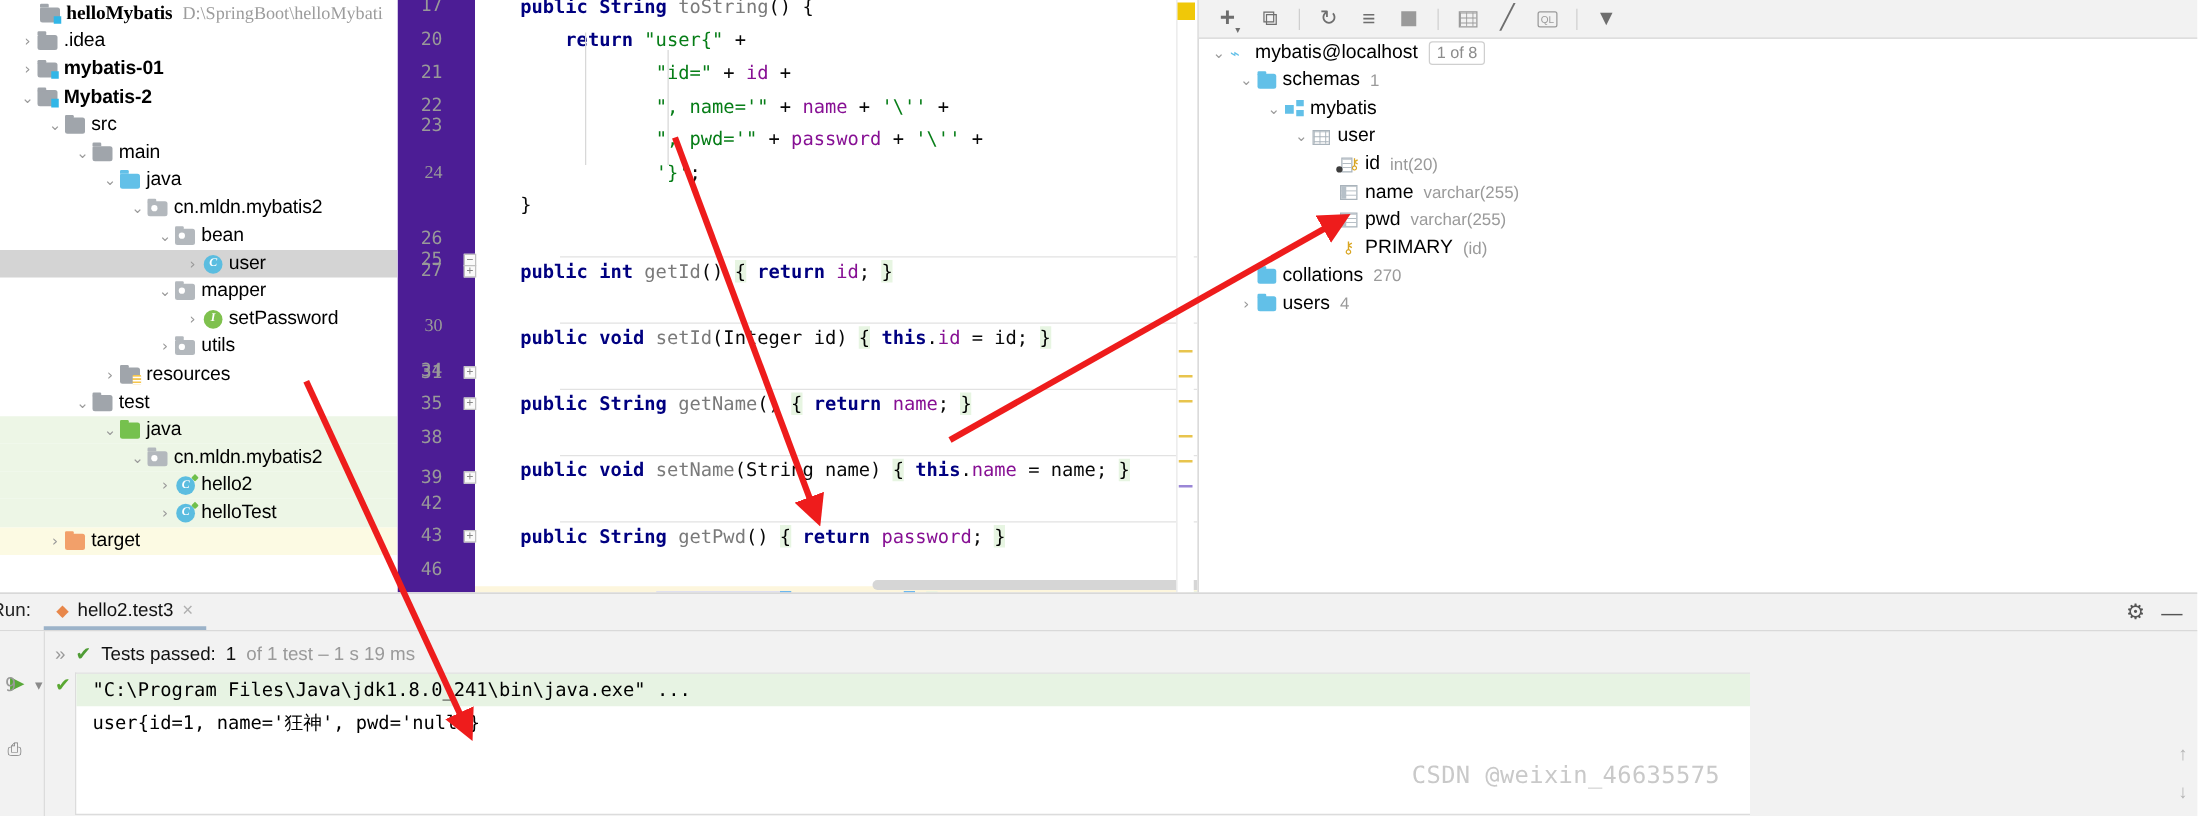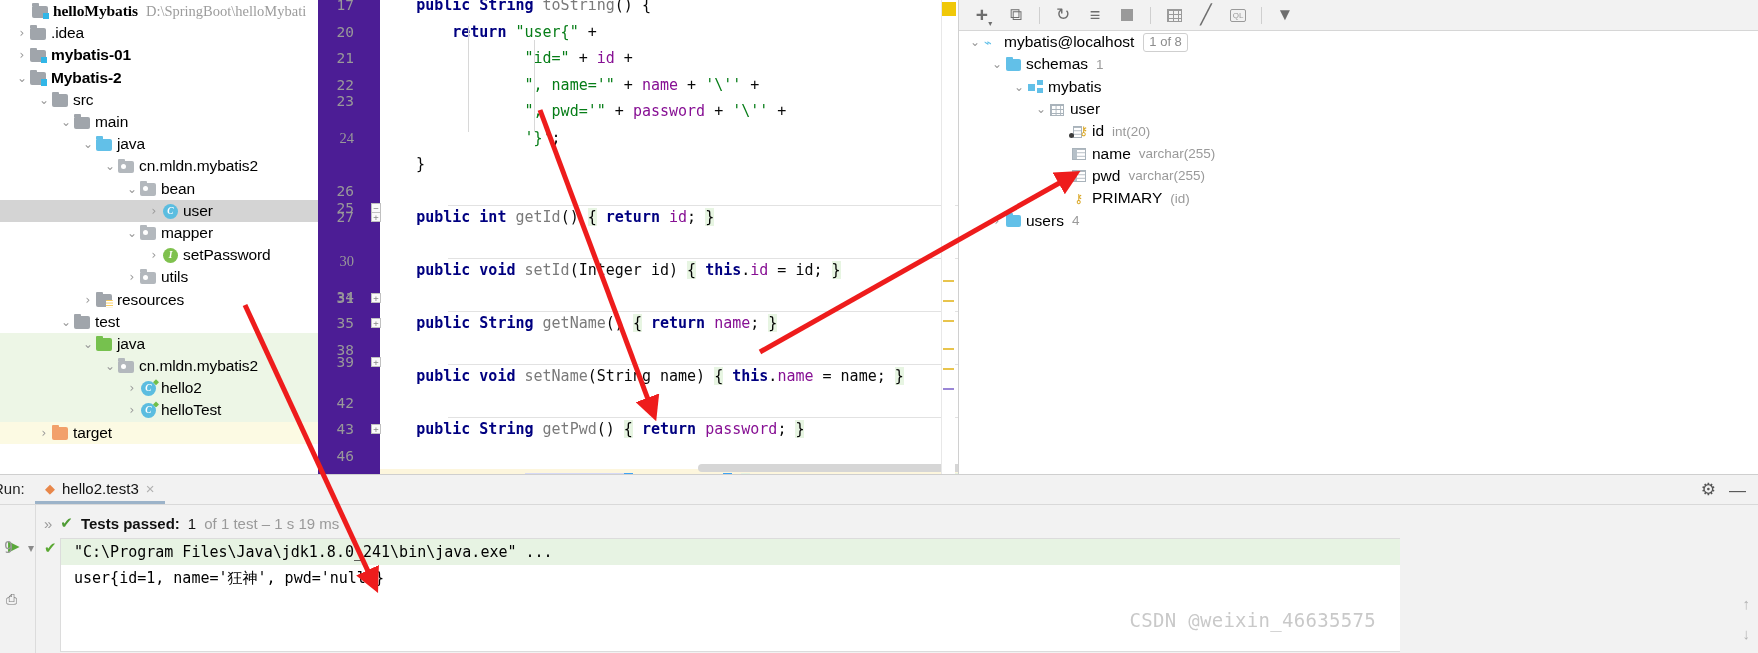--- a/index.html
+++ b/index.html
@@ -495,21 +495,21 @@
         <div class="gline" style="top: 283.5px;">
           <span class="gnum">34</span>
         </div>
         <div class="gline" style="top: 310px;">
           <span class="gnum">35</span>
           <span class="gfold">+</span>
         </div>
         <div class="gline" style="top: 336.5px;">
           <span class="gnum">38</span>
         </div>
-        <div class="gline" style="top: 349px;">
+        <div class="gline" style="top: 369px;">
           <span class="gnum">39</span>
           <span class="gfold">+</span>
         </div>
         <div class="gline" style="top: 389.5px;">
           <span class="gnum">42</span>
         </div>
         <div class="gline" style="top: 416px;">
           <span class="gnum">43</span>
           <span class="gfold">+</span>
         </div>
@@ -662,20 +662,28 @@
         </div>
         <div class="db-row" style="padding-left: 96px;">
           <span class="arrow blank">&nbsp;</span>
           <span class="ic" style="position:relative;">
             <span class="key-ic">⚷</span>
           </span>
           <span>PRIMARY</span>
           <span class="db-sub">(id)</span>
         </div>
         <div class="db-row" style="padding-left: 30px;">
+          <span class="arrow blank">&nbsp;</span>
+          <span class="ic" style="position:relative;">
+            <i class="f-src" style="position:absolute;left:1px;top:2px;width:15px;height:12px;"></i>
+          </span>
+          <span>collations</span>
+          <span class="db-sub">270</span>
+        </div>
+        <div class="db-row" style="padding-left: 30px;">
           <span class="arrow">›</span>
           <span class="ic" style="position:relative;">
             <i class="f-src" style="position:absolute;left:1px;top:2px;width:15px;height:12px;"></i>
           </span>
           <span>users</span>
           <span class="db-sub">4</span>
         </div>
       </div>
   </div>
 
@@ -694,21 +702,21 @@
     <div id="run-body">
       <div id="run-left-rail">
         <span id="run-green">▶</span>
         <span id="console-ln">9</span>
         <span id="rail-ic2">⎙</span>
       </div>
 
       <div id="status-line">
         <span class="dim">»</span>
         <span style="color:#4f9c35;">✔</span>
-        <span style="font-weight:bold;">Tests passed:</span>
+        <span style="font-weight:normal;">Tests passed:</span>
         <span>1</span>
         <span class="dim">of 1 test – 1 s 19 ms</span>
       </div>
 
       <span id="console-fold">▾</span>
       <span id="console-check">✔</span>
 
       <div id="console">
         <div id="console-lines">
             <div class="cons-line hl">"C:\Program Files\Java\jdk1.8.0_241\bin\java.exe" ...</div>

